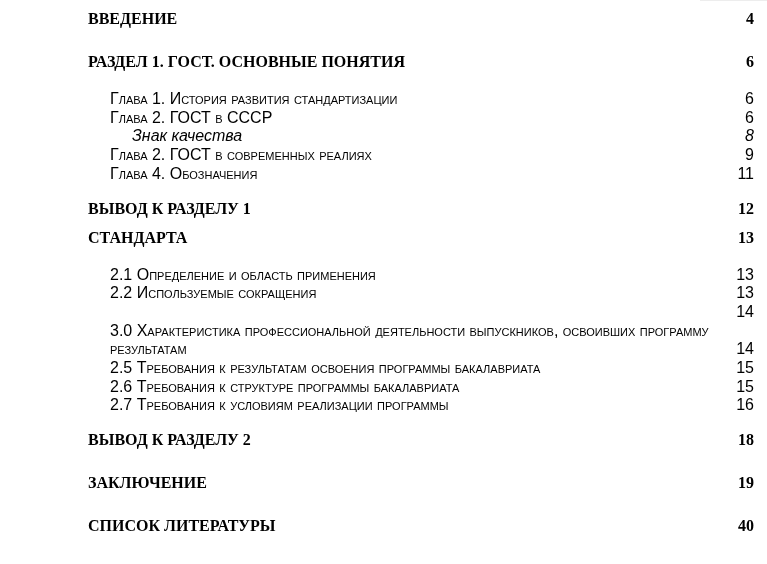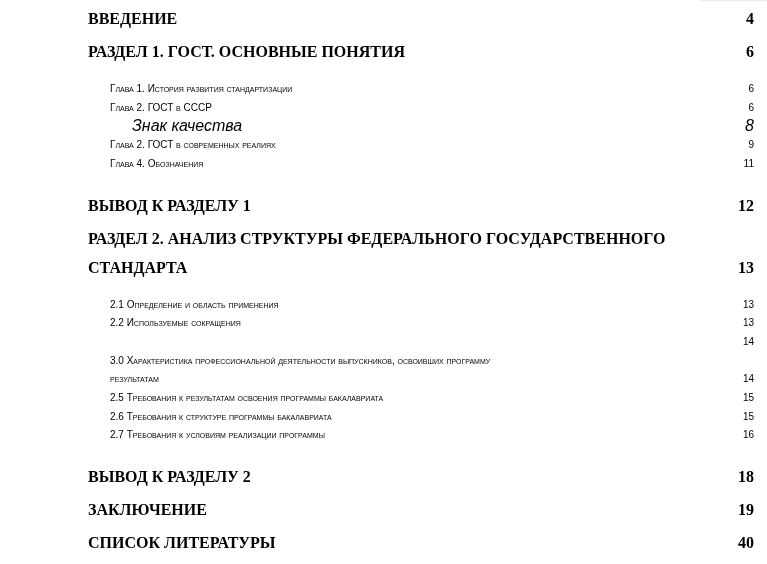--- a/index.html
+++ b/index.html
@@ -25,41 +25,41 @@
   }
   .title { white-space: nowrap; }
   .pg    { white-space: nowrap; }
 
   
   .toc1 {
     font-family: "Liberation Serif", serif;
     font-weight: bold;
     font-size: 16px;
     line-height: 29px;
-    margin-top: 4px;
+    margin-top: 14px;
   }
   
   .toc2 {
     font-family: "Liberation Sans", sans-serif;
     font-variant: small-caps;
-    font-size: 10px;
+    font-size: 16px;
     line-height: 18.7px;
     margin-left: 22px;
   }
   
   .toc3 {
     font-family: "Liberation Sans", sans-serif;
     font-style: italic;
     font-size: 16px;
     line-height: 18.7px;
     margin-left: 44px;
   }
   #toc .row:first-child { margin-top: 0; }
   .toc1 + .toc2 { margin-top: 14px; }
-  .toc2 + .toc1, .toc3 + .toc1 { margin-top: 17px; }
+  .toc2 + .toc1, .toc3 + .toc1 { margin-top: 10px; }
   .cont { margin-top: 0 !important; }
 
   
   .leader {
     flex: 1 1 auto;
     min-width: 10px;
     margin-left: 3px;
     background-repeat: repeat-x;
   }
   .toc1 .leader {
@@ -124,23 +124,20 @@
       <div class="row toc2">
         <span class="title">Глава 4. Обозначения</span>
         <span class="leader"></span>
         <span class="pg">11</span>
       </div>
       <div class="row toc1">
         <span class="title">ВЫВОД К РАЗДЕЛУ 1</span>
         <span class="leader"></span>
         <span class="pg">12</span>
       </div>
-      <div class="row toc1">
-        <span class="title">РАЗДЕЛ 2. АНАЛИЗ СТРУКТУРЫ ФЕДЕРАЛЬНОГО ГОСУДАРСТВЕННОГО</span>
-      </div>
       <div class="row toc1 cont">
         <span class="title">СТАНДАРТА</span>
         <span class="leader"></span>
         <span class="pg">13</span>
       </div>
       <div class="row toc2">
         <span class="title">2.1 Определение и область применения</span>
         <span class="leader"></span>
         <span class="pg">13</span>
       </div>

